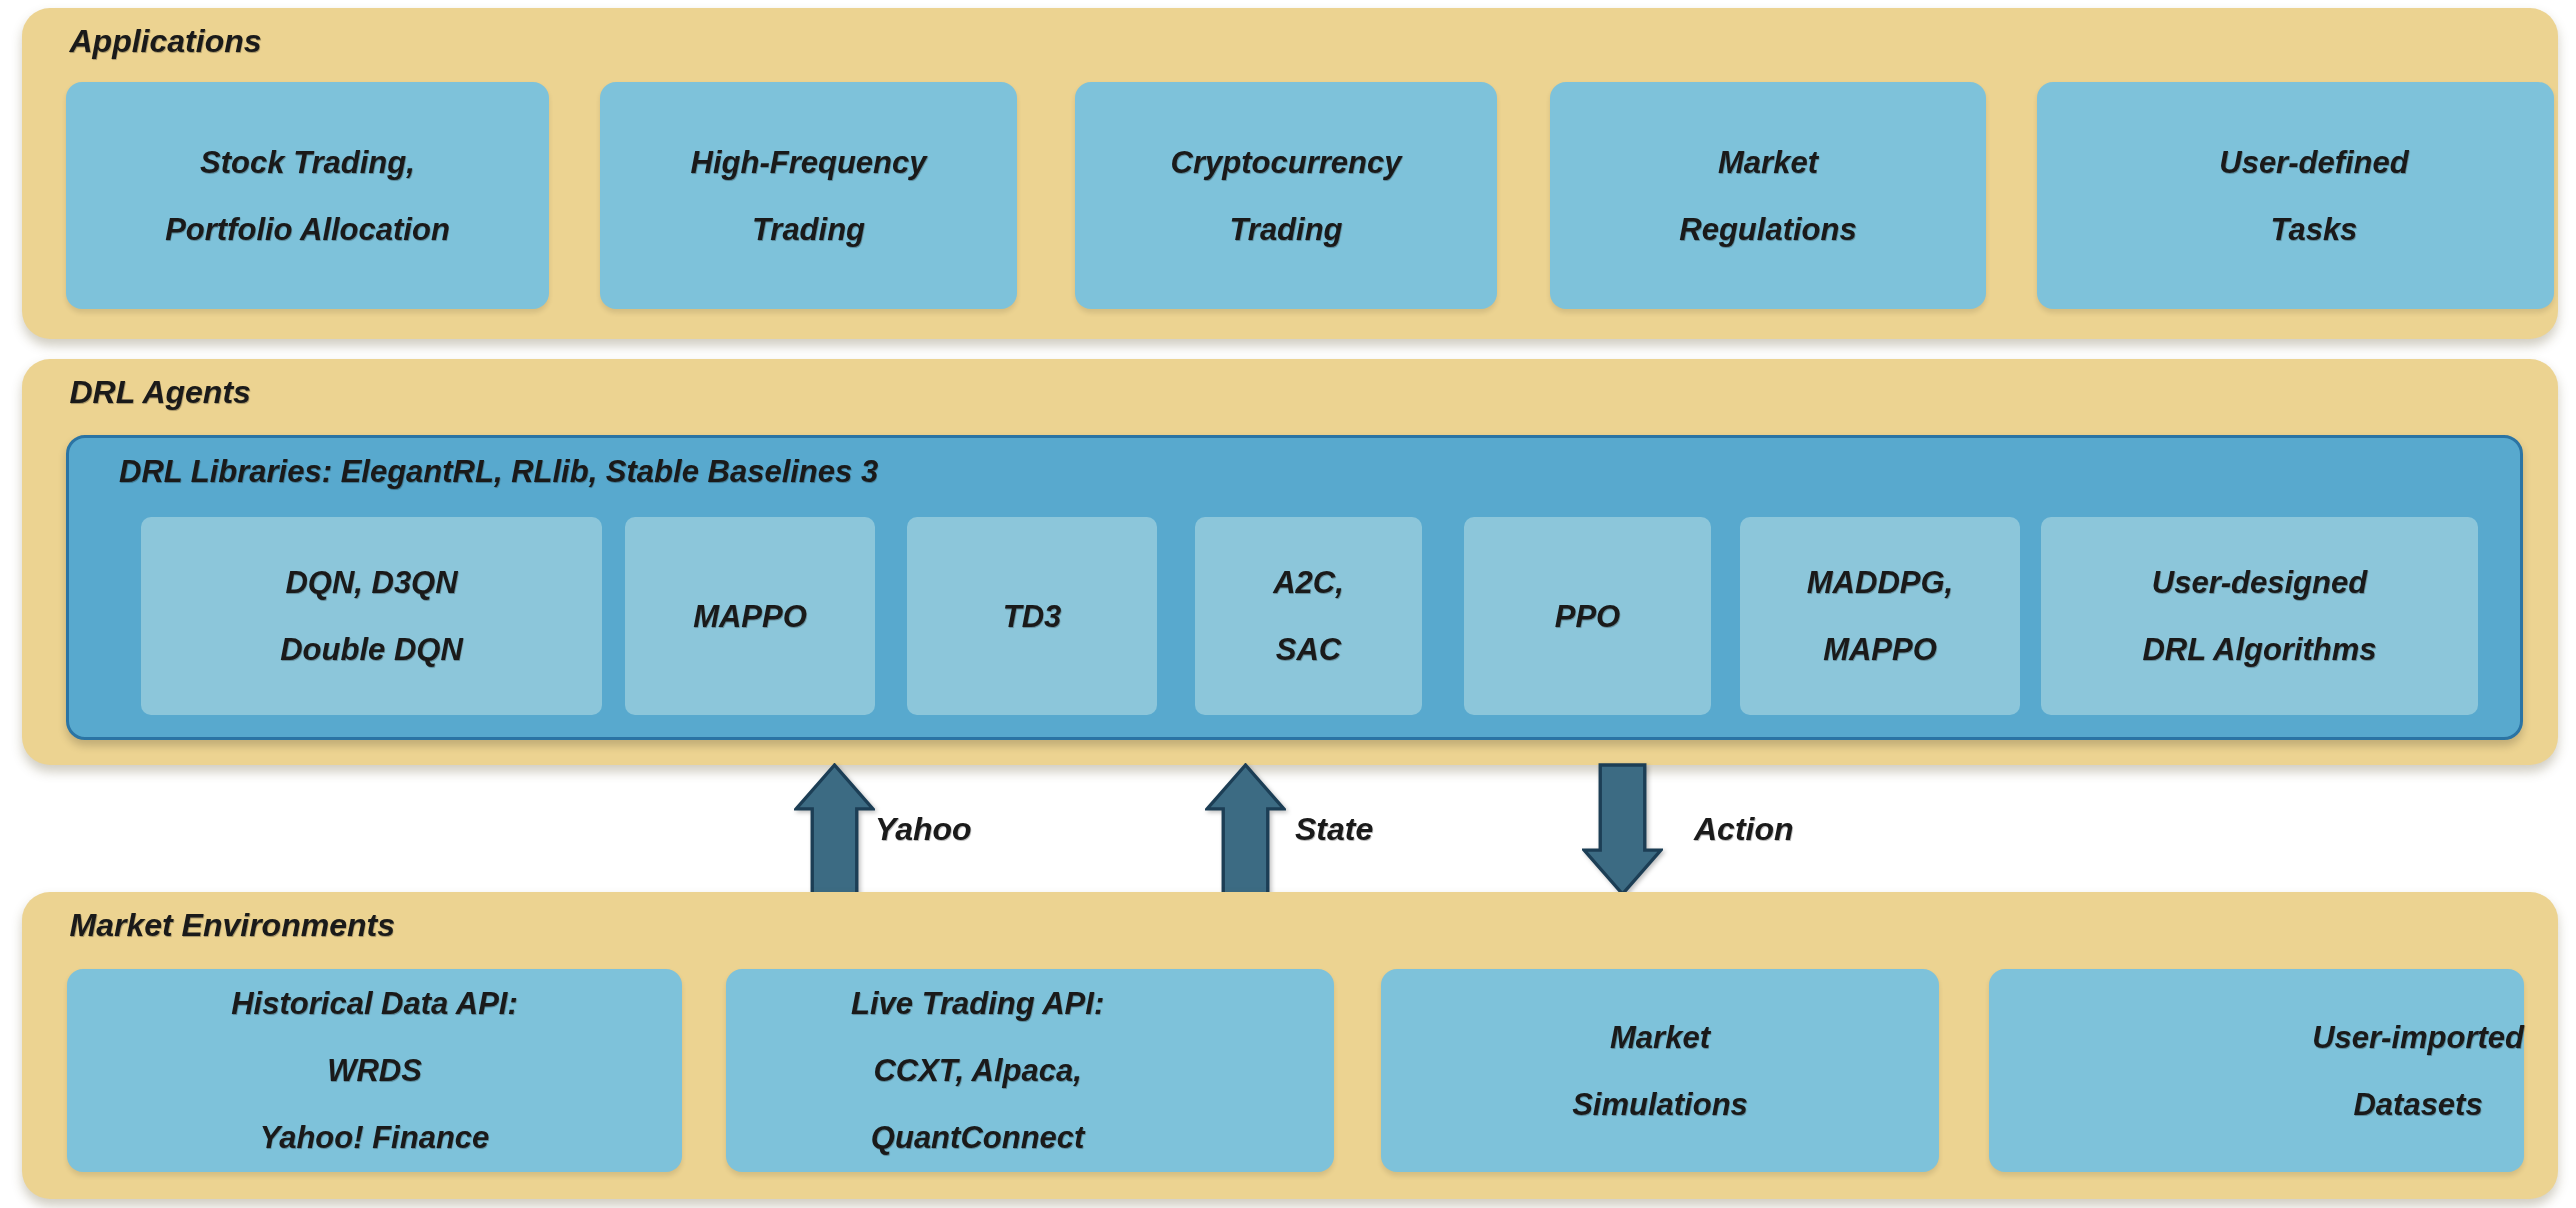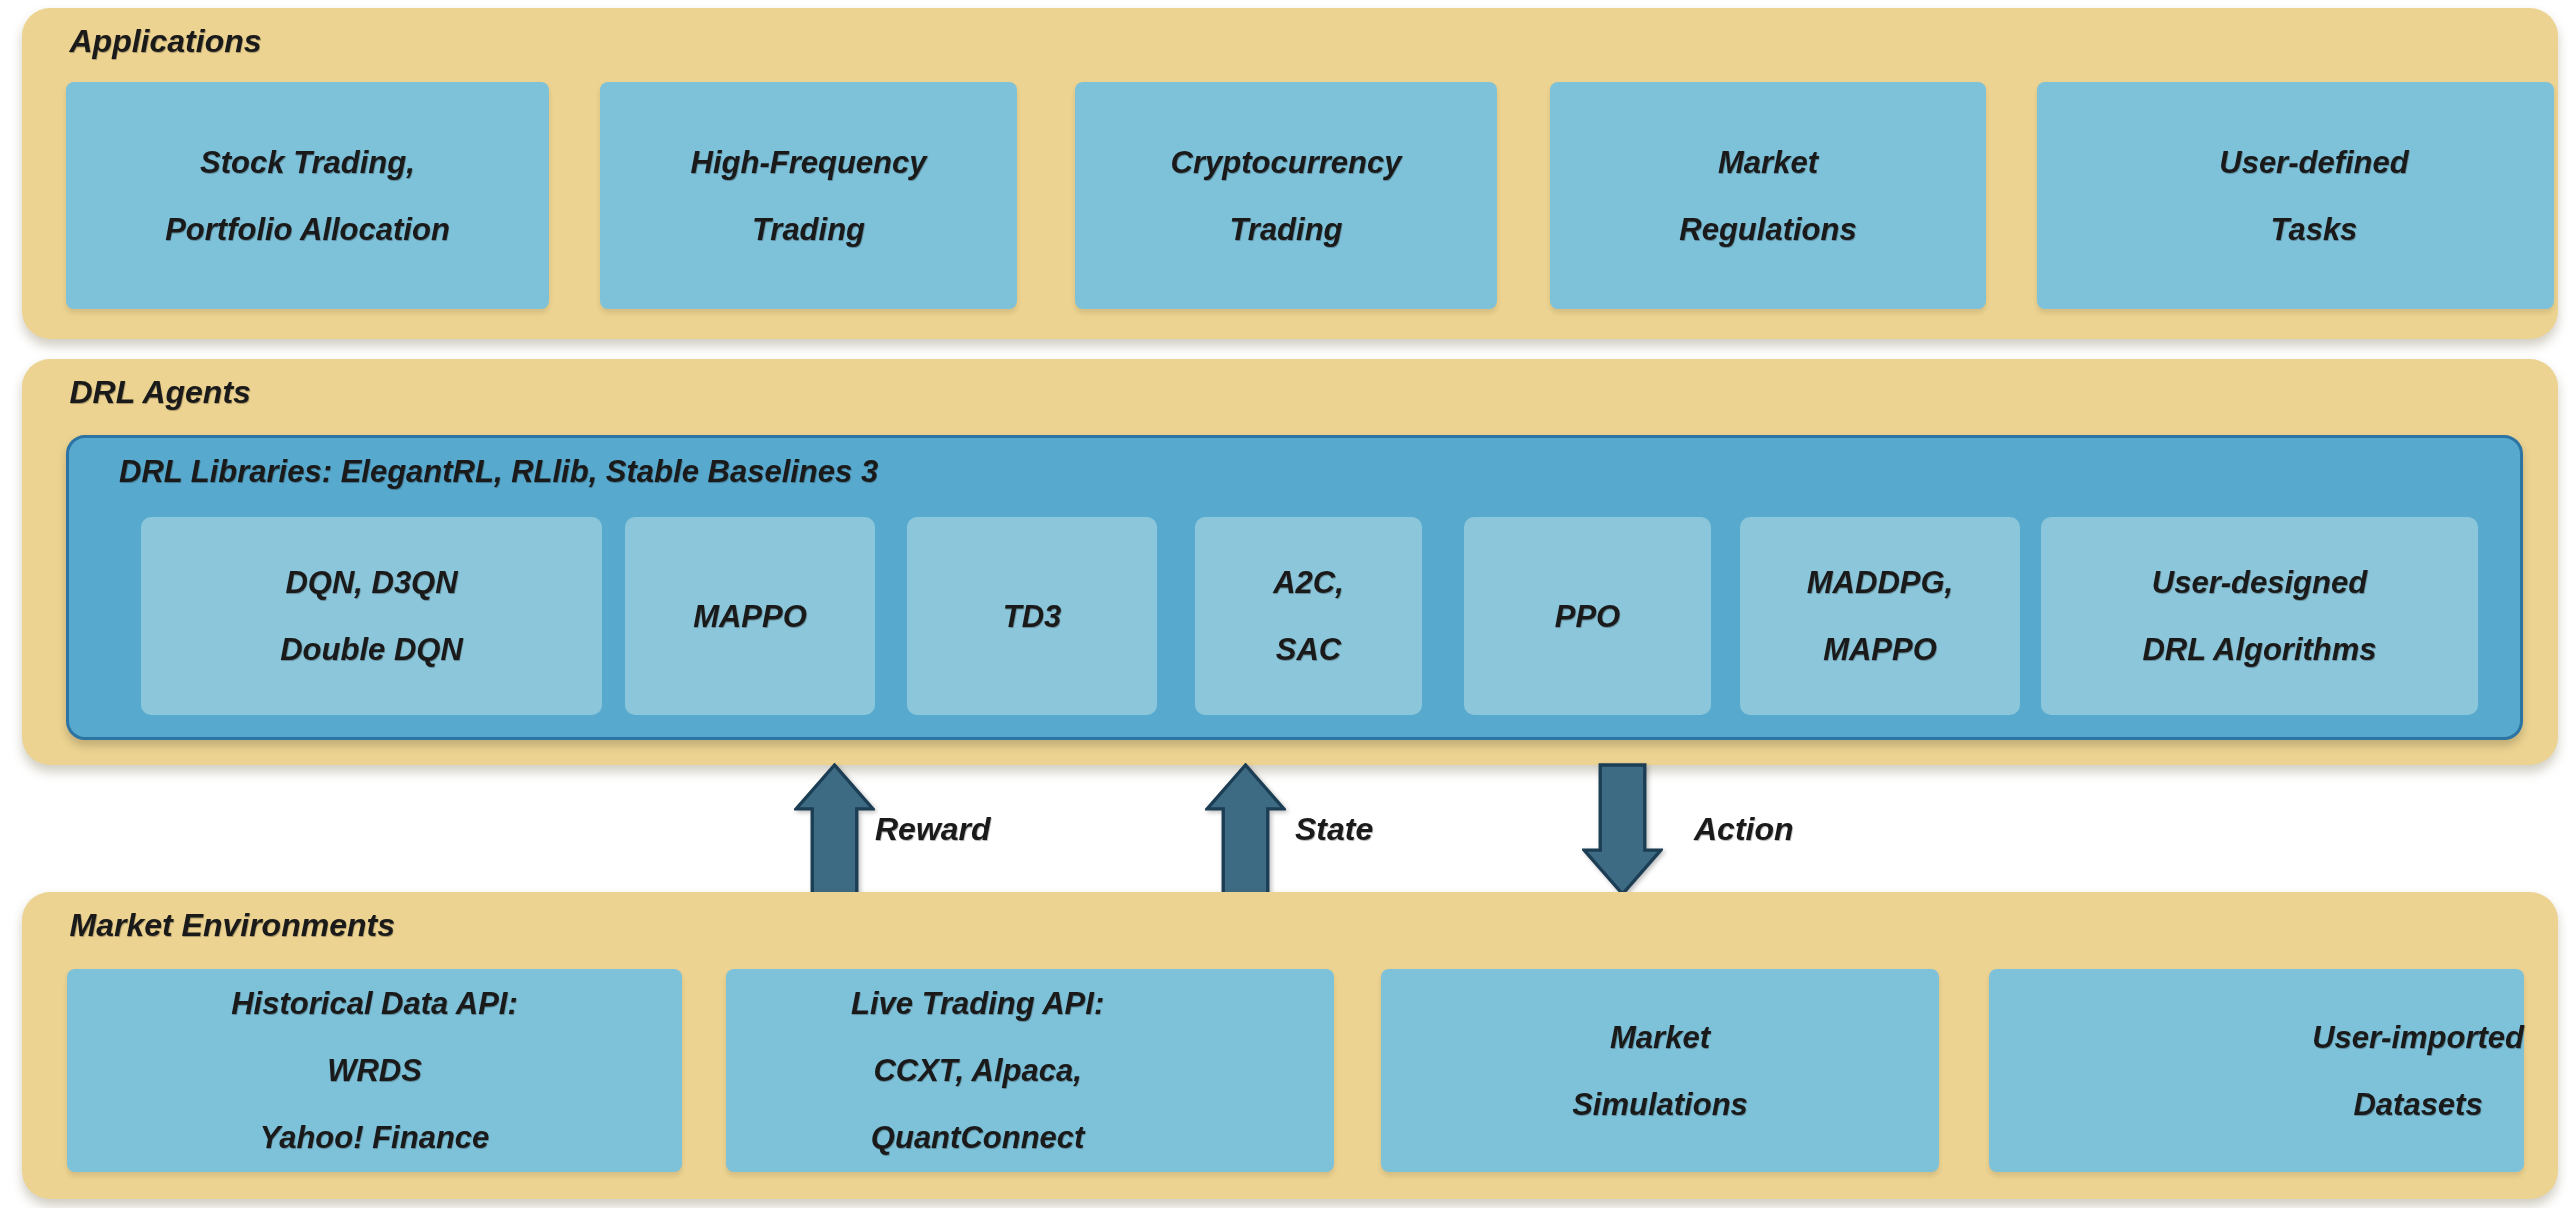--- a/index.html
+++ b/index.html
@@ -10,21 +10,21 @@
   html,body{margin:0;padding:0;background:var(--page_bg);}
   body{width:2576px;height:1209px;overflow:hidden;
        font-family:"Liberation Sans","DejaVu Sans",sans-serif;}
   .page{position:absolute;left:0;top:0;width:2373px;height:1209px;background:var(--page_bg);}
   .panel{position:absolute;left:21.5px;width:2536px;background:var(--panel_bg);
          border-radius:28px;box-shadow:0 6.7px 10.7px rgba(90,80,40,.28);}
   .panel-title{position:absolute;left:48px;top:10.7px;font-size:32px;font-weight:bold;
          font-style:italic;color:var(--text);line-height:44px;
          text-shadow:0.7px 1.3px 0.7px rgba(0,0,0,.30);white-space:nowrap;}
   .box{position:absolute;display:flex;align-items:center;justify-content:center;
-       background:var(--box_bg);border-radius:8px;box-shadow:0 3.4px 5.4px rgba(0,0,0,.10);}
+       background:var(--box_bg);border-radius:16px;box-shadow:0 3.4px 5.4px rgba(0,0,0,.10);}
   .box-text{font-size:31px;font-weight:bold;font-style:italic;color:var(--text);
        line-height:67px;text-align:center;white-space:pre-line;
        text-shadow:0.7px 1.3px 0.7px rgba(0,0,0,.30);}
   
   .panel-apps{top:8px;height:331px;}
   .app-box{top:82px;height:227px;}
   .app-b0{left:66px;width:483px;} .app-b1{left:600px;width:417px;}
   .app-b2{left:1075px;width:422px;} .app-b3{left:1550px;width:436px;}
   .app-b4{left:2037px;width:480px;padding-left:37px;}
   
@@ -113,21 +113,21 @@
 MAPPO</span>
   </div>
   <div class="box inner-box drl-b6">
     <span class="box-text">User-designed
 DRL Algorithms</span>
   </div>
 
   <svg class="flow-arrow arrow-reward" viewBox="0 0 120 200" preserveAspectRatio="none">
     <polygon points="60,3 3,69 27,69 27,197 93,197 93,69 117,69" fill="var(--arrow_fill)" stroke="var(--arrow_stroke)" stroke-width="5"></polygon>
   </svg>
-  <div class="flow-label label-reward">Reward</div>
+  <div class="flow-label label-reward">Yahoo</div>
 
   <svg class="flow-arrow arrow-state" viewBox="0 0 120 200" preserveAspectRatio="none">
     <polygon points="60,3 3,69 27,69 27,197 93,197 93,69 117,69" fill="var(--arrow_fill)" stroke="var(--arrow_stroke)" stroke-width="5"></polygon>
   </svg>
   <div class="flow-label label-state">State</div>
 
   <svg class="flow-arrow arrow-action" viewBox="0 0 120 200" preserveAspectRatio="none">
     <polygon points="60,197 3,131 27,131 27,3 93,3 93,131 117,131" fill="var(--arrow_fill)" stroke="var(--arrow_stroke)" stroke-width="5"></polygon>
   </svg>
   <div class="flow-label label-action">Action</div>

